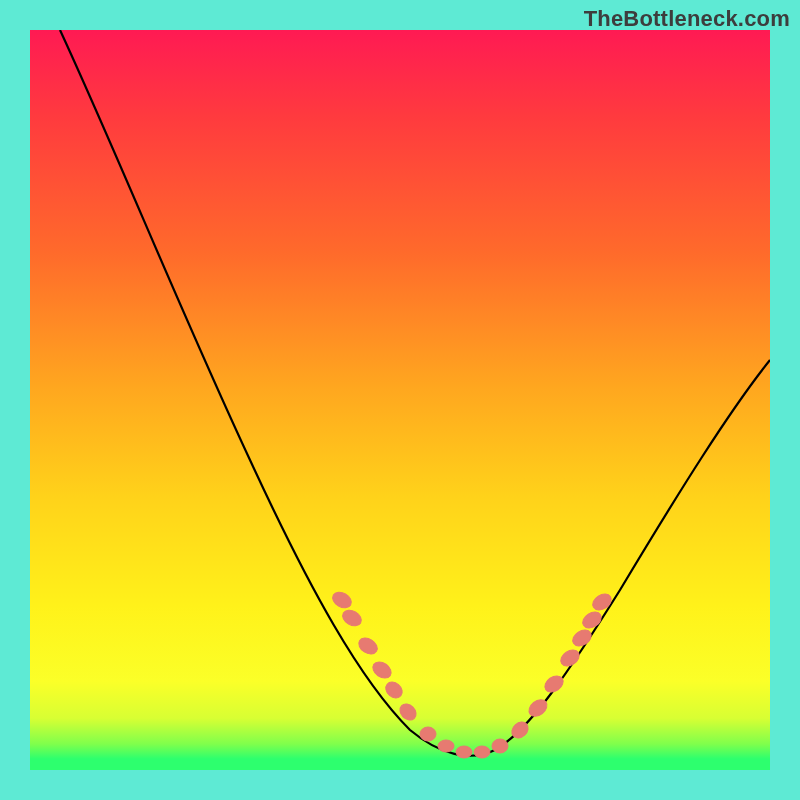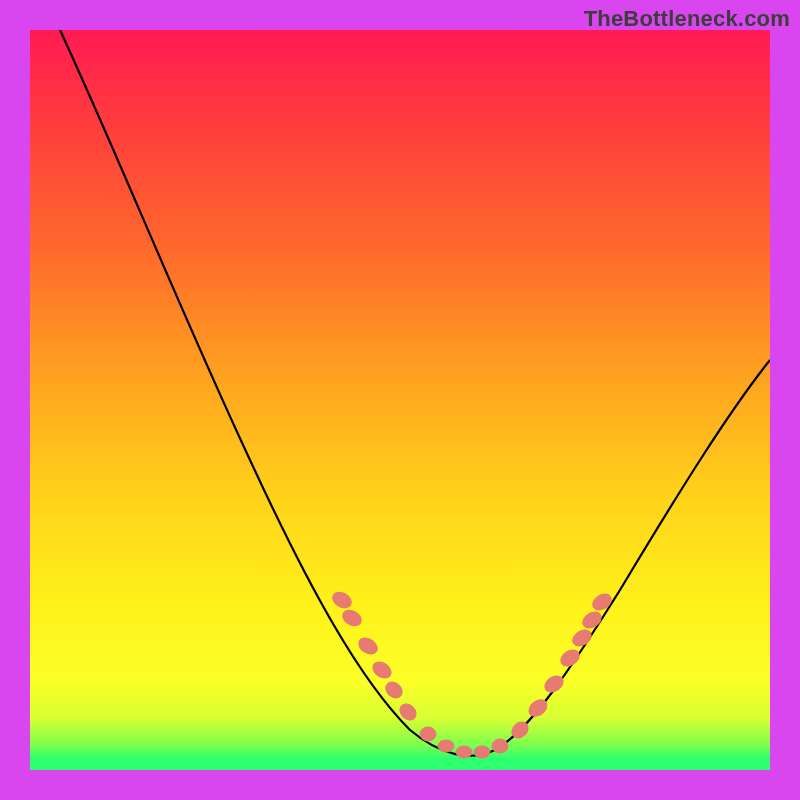--- a/index.html
+++ b/index.html
@@ -10,21 +10,21 @@
     background: #000;
     overflow: hidden;
     font-family: Arial, Helvetica, sans-serif;
   }
   .frame {
     position: absolute;
     top: 0;
     left: 0;
     width: 800px;
     height: 800px;
-    background: #d946ef;
+    background: #5eead4;
   }
   
   .plot-area {
     position: absolute;
     top: 30px;
     left: 30px;
     width: 740px;
     height: 740px;
     
     background: linear-gradient(

